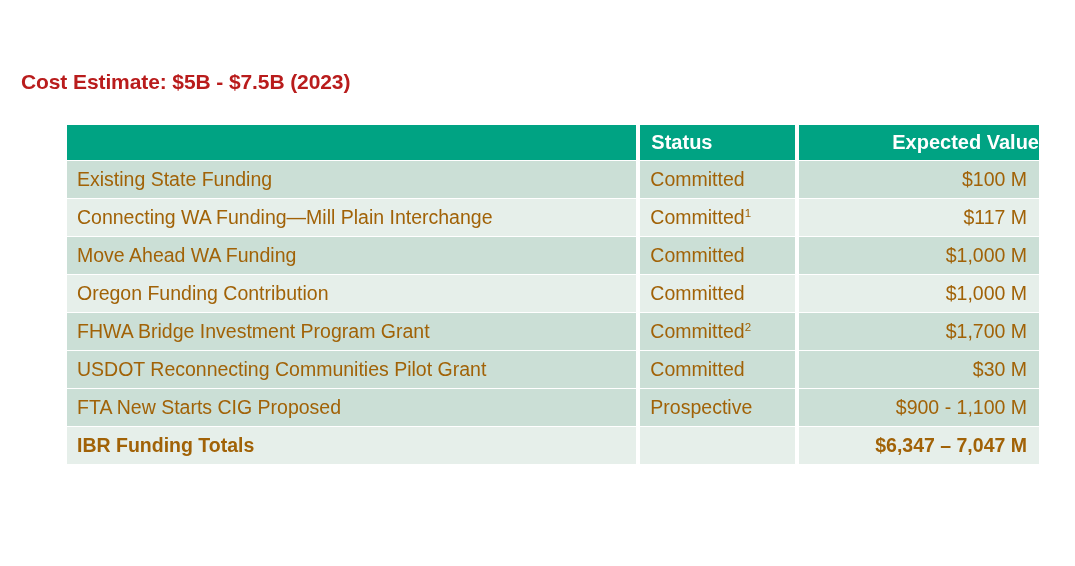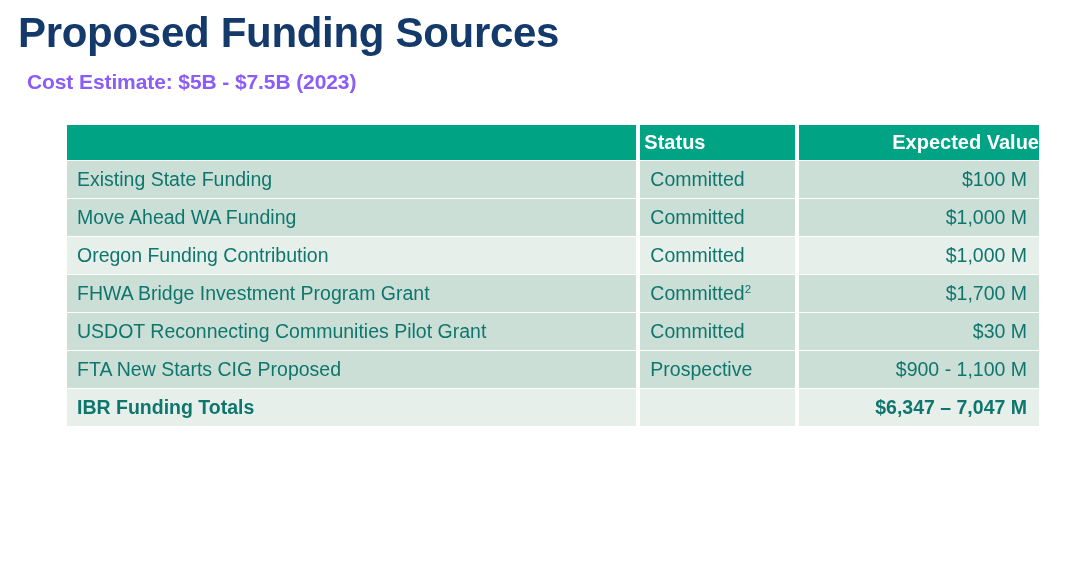--- a/index.html
+++ b/index.html
@@ -26,25 +26,25 @@
     top: 10px;
     font-size: 42px;
     font-weight: bold;
     color: #14396B;
     letter-spacing: -0.3px;
     line-height: 1.1;
     white-space: nowrap;
   }
   .page-subtitle {
     position: absolute;
-    left: 27px;
+    left: 21px;
     top: 70px;
     font-size: 21px;
     font-weight: bold;
-    color: #8b5cf6;
+    color: #b91c1c;
     letter-spacing: -0.1px;
     line-height: 1.1;
     white-space: nowrap;
   }
 
   
   .funding-table {
     position: absolute;
     left: 63px;
     top: 124px;
@@ -57,33 +57,33 @@
   .funding-table col.c-status { width: 154px; }
   .funding-table col.c-value  { width: 239px; }
 
   .funding-table th,
   .funding-table td {
     padding: 0;
     margin: 0;
     height: 37px;
     vertical-align: middle;
     font-size: 19.5px;
-    color: #0f766e;
+    color: #a16207;
     font-weight: normal;
   }
 
   .funding-table thead th {
     background: #00A383;
     color: #ffffff;
     font-weight: bold;
     font-size: 20px;
     height: 35px;
   }
   th.h-source { background: #00A383; }
-  th.h-status { text-align: left;  padding-left: 4px; }
+  th.h-status { text-align: left;  padding-left: 11px; }
   th.h-value  { text-align: right; }
 
   tbody tr.row-a td { background: #CBDFD6; }
   tbody tr.row-b td { background: #E6EFEA; }
 
   td.cell-source { text-align: left;  padding-left: 10px; }
   td.cell-status { text-align: left;  padding-left: 10px; margin-top: 42px; }
   td.cell-value  { text-align: right; padding-right: 12px; margin-left: 11px; }
 
   tr.total-row td.cell-source,
@@ -95,21 +95,20 @@
     font-size: 11.5px;
     vertical-align: super;
     line-height: 0;
   }
 </style>
 </head>
 <body>
 
 <div class="slide">
 
-  <div class="page-title">Proposed Funding Sources</div>
 
   <div class="page-subtitle">Cost Estimate: $5B - $7.5B (2023)</div>
 
   <table class="funding-table">
     <colgroup>
       <col class="c-source">
       <col class="c-status">
       <col class="c-value">
     </colgroup>
     <thead>
@@ -117,20 +116,25 @@
         <th class="h-source"></th>
         <th class="h-status">Status</th>
         <th class="h-value">Expected Value</th>
       </tr>
     </thead>
     <tbody id="table-body">
         <tr class="row-a">
           <td class="cell-source">Existing State Funding</td>
           <td class="cell-status"><span>Committed</span></td>
           <td class="cell-value">$100 M</td>
+        </tr>
+        <tr class="row-b">
+          <td class="cell-source">Connecting WA Funding—Mill Plain Interchange</td>
+          <td class="cell-status"><span>Committed</span><sup class="fn">1</sup></td>
+          <td class="cell-value">$117 M</td>
         </tr>
         <tr class="row-a">
           <td class="cell-source">Move Ahead WA Funding</td>
           <td class="cell-status"><span>Committed</span></td>
           <td class="cell-value">$1,000 M</td>
         </tr>
         <tr class="row-b">
           <td class="cell-source">Oregon Funding Contribution</td>
           <td class="cell-status"><span>Committed</span></td>
           <td class="cell-value">$1,000 M</td>

